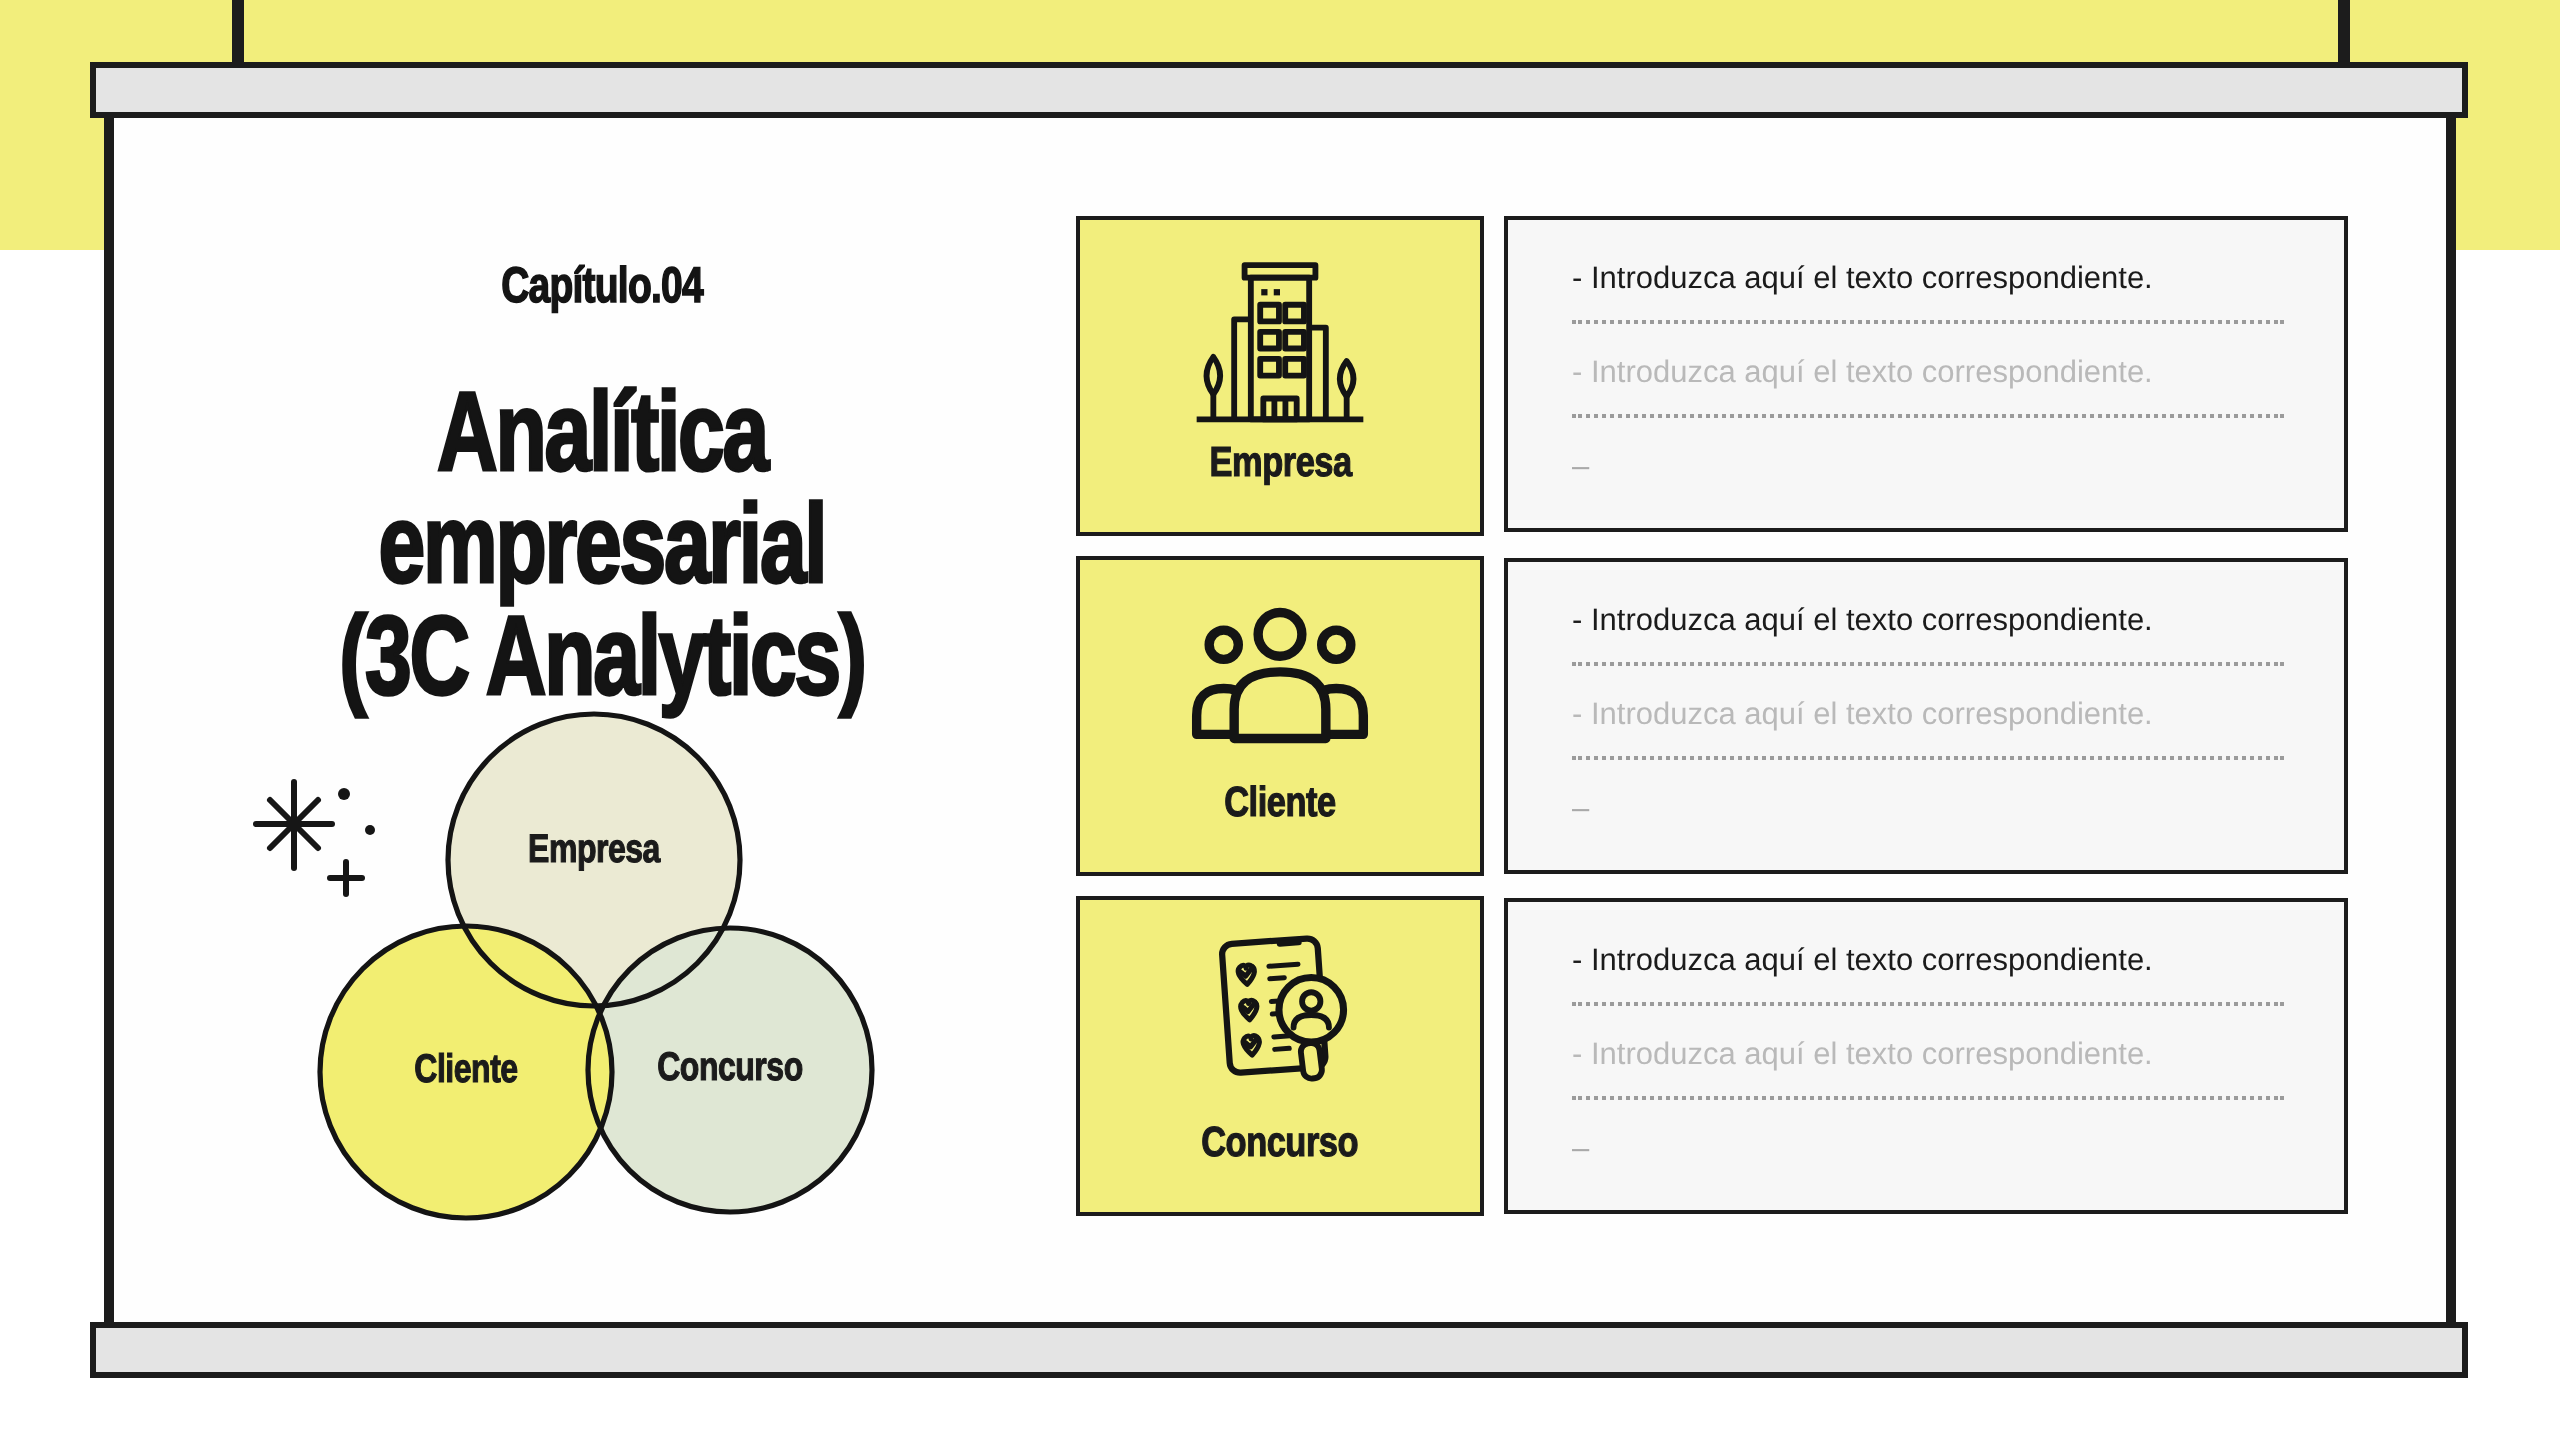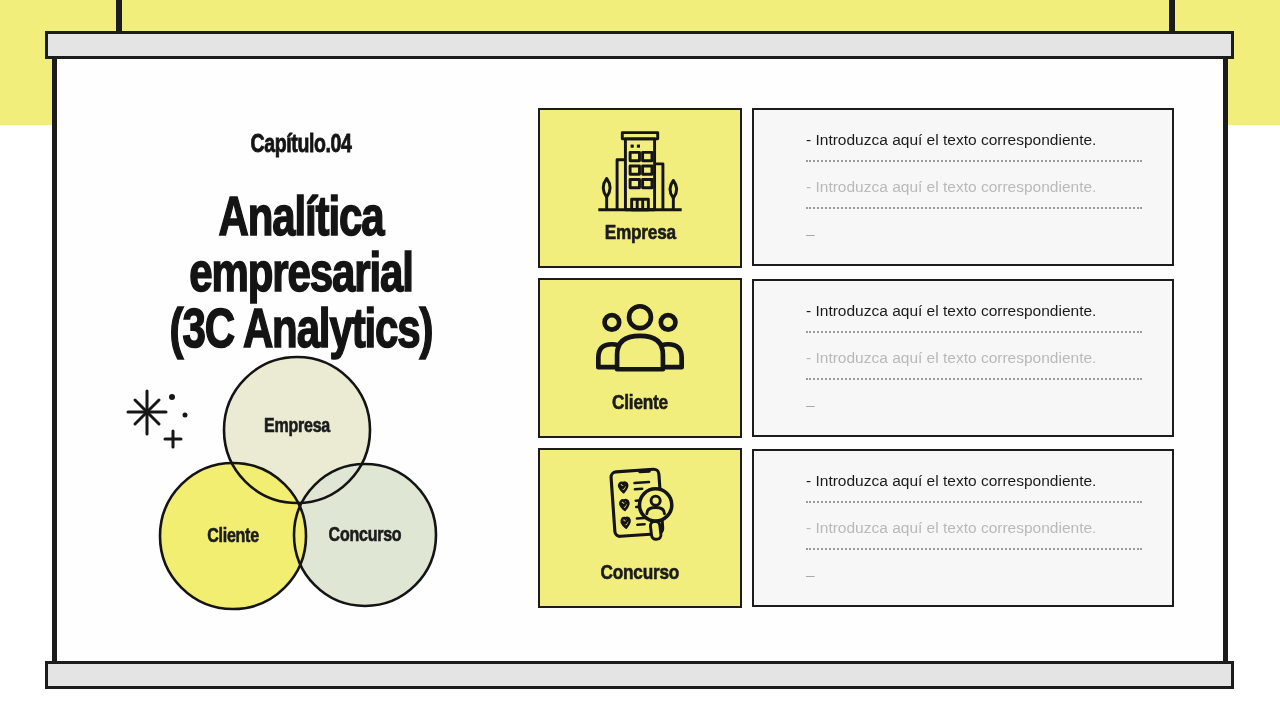--- a/index.html
+++ b/index.html
@@ -28,21 +28,21 @@
   
   .card{left:538px;width:204px;height:160px;background:#f2ee7d;border:2.5px solid #1c1c1c;
         display:flex;flex-direction:column;align-items:center;}
   .card-1{top:108px;} .card-2{top:278px;} .card-3{top:448px;}
   .card svg{margin-top:8px;}
   .card-label{font-size:21px;font-weight:bold;color:#1b1b1b;letter-spacing:-0.3px;
               transform:scaleX(0.82);-webkit-text-stroke:0.6px #1b1b1b;margin-top:2px;}
 
   
   .panel{left:752px;width:422px;height:158px;background:#f7f7f7;border:2px solid #1c1c1c;
-         padding:20px 30px 0 52px;}
+         padding:20px 30px 0 32px;}
   .panel-1{top:108px;} .panel-2{top:279px;} .panel-3{top:449px;}
   .pline{font-size:15.5px;line-height:19px;color:#1b1b1b;}
   .pline.light{color:#b9b9b9;}
   .pline.dash{color:#a9a9a9;}
   .dots{border-bottom:2px dotted #9b9b9b;margin-top:11px;}
   .panel .pline + .dots + .pline{margin-top:15px;}
   .pline.dash{margin-top:15px;}
 </style>
 </head>
 <body>

